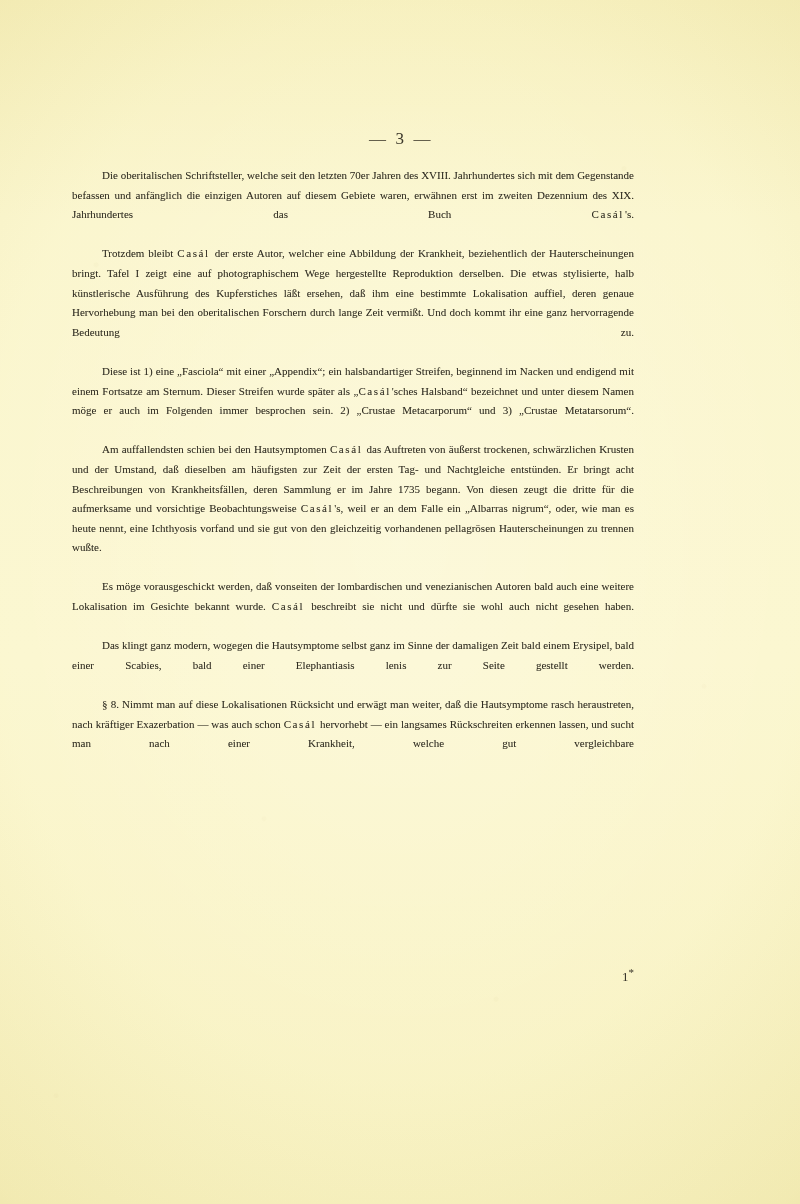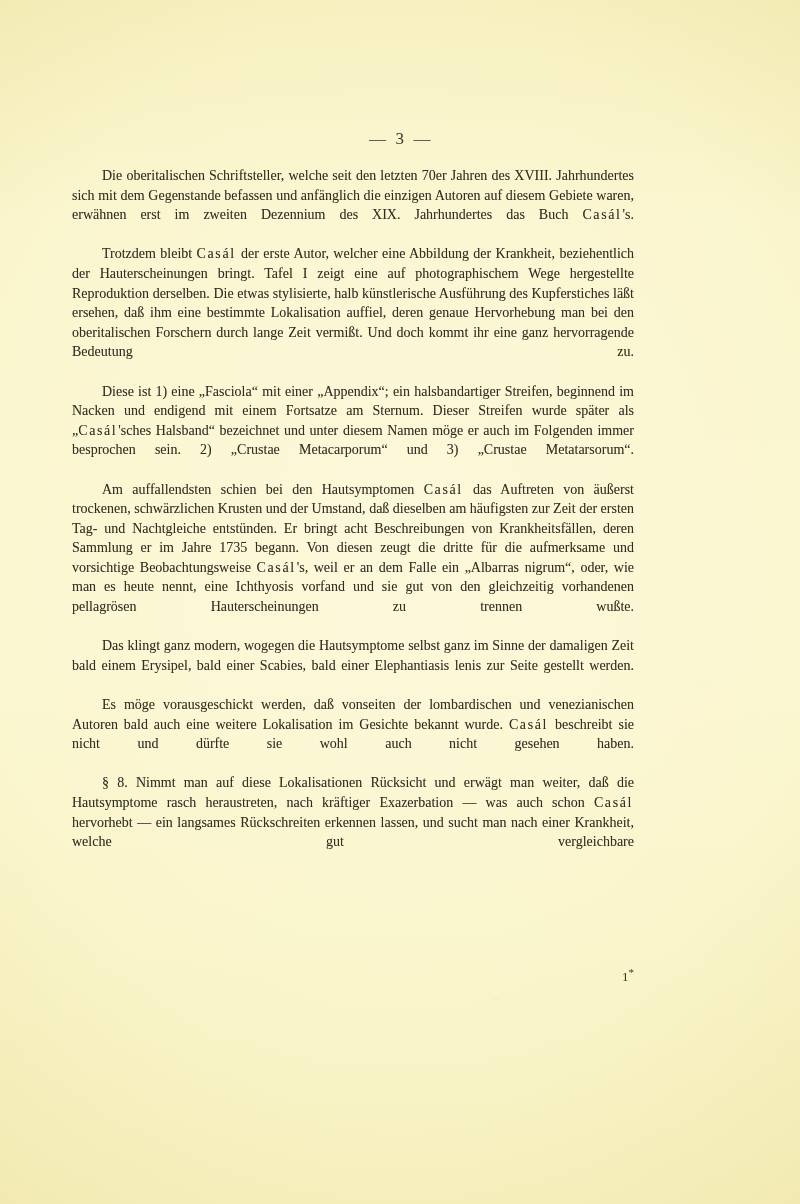--- a/index.html
+++ b/index.html
@@ -72,21 +72,21 @@
     font-size: 17px;
   }
 
   
   .textblock {
     position: absolute;
     left: 72px;
     top: 166px;
     width: 562px;
     color: #302d22;
-    font-size: 14px;
+    font-size: 11px;
     line-height: 19.6px;
     text-align: justify;
     text-justify: inter-word;
     -webkit-font-smoothing: antialiased;
   }
   .textblock p {
     margin: 0;
     text-indent: 30px;
     text-align: justify;
   }
@@ -135,22 +135,22 @@
 
   <div class="folio">
     <span class="rule">—</span><span class="num">3</span><span class="rule">—</span>
   </div>
 
   <div class="textblock" id="body">
       <p><span>Die oberitalischen Schriftsteller, welche seit den letzten 70er Jahren des XVIII. Jahrhundertes sich mit dem Gegenstande befassen und anfänglich die einzigen Autoren auf diesem Gebiete waren, erwähnen erst im zweiten Dezennium des XIX. Jahrhundertes das Buch </span><span class="sp">Casál</span><span>'s.</span></p>
       <p><span>Trotzdem bleibt </span><span class="sp">Casál</span><span> der erste Autor, welcher eine Abbildung der Krankheit, beziehentlich der Hauterscheinungen bringt. Tafel I zeigt eine auf photographischem Wege hergestellte Reproduktion derselben. Die etwas stylisierte, halb künstlerische Ausführung des Kupferstiches läßt ersehen, daß ihm eine bestimmte Lokalisation auffiel, deren genaue Hervorhebung man bei den oberitalischen Forschern durch lange Zeit vermißt. Und doch kommt ihr eine ganz hervorragende Bedeutung zu.</span></p>
       <p><span>Diese ist 1) eine „Fasciola“ mit einer „Appendix“; ein halsbandartiger Streifen, beginnend im Nacken und endigend mit einem Fortsatze am Sternum. Dieser Streifen wurde später als „</span><span class="sp">Casál</span><span>'sches Halsband“ bezeichnet und unter diesem Namen möge er auch im Folgenden immer besprochen sein. 2) „Crustae Metacarporum“ und 3) „Crustae Metatarsorum“.</span></p>
       <p><span>Am auffallendsten schien bei den Hautsymptomen </span><span class="sp">Casál</span><span> das Auftreten von äußerst trockenen, schwärzlichen Krusten und der Umstand, daß dieselben am häufigsten zur Zeit der ersten Tag- und Nachtgleiche entstünden. Er bringt acht Beschreibungen von Krankheitsfällen, deren Sammlung er im Jahre 1735 begann. Von diesen zeugt die dritte für die aufmerksame und vorsichtige Beobachtungsweise </span><span class="sp">Casál</span><span>'s, weil er an dem Falle ein „Albarras nigrum“, oder, wie man es heute nennt, eine Ichthyosis vorfand und sie gut von den gleichzeitig vorhandenen pellagrösen Hauterscheinungen zu trennen wußte.</span></p>
+      <p><span>Es möge vorausgeschickt werden, daß vonseiten der lombardischen und venezianischen Autoren bald auch eine weitere Lokalisation im Gesichte bekannt wurde. </span><span class="sp">Casál</span><span> beschreibt sie nicht und dürfte sie wohl auch nicht gesehen haben.</span></p>
       <p><span>Das klingt ganz modern, wogegen die Hautsymptome selbst ganz im Sinne der damaligen Zeit bald einem Erysipel, bald einer Scabies, bald einer Elephantiasis lenis zur Seite gestellt werden.</span></p>
-      <p><span>Es möge vorausgeschickt werden, daß vonseiten der lombardischen und venezianischen Autoren bald auch eine weitere Lokalisation im Gesichte bekannt wurde. </span><span class="sp">Casál</span><span> beschreibt sie nicht und dürfte sie wohl auch nicht gesehen haben.</span></p>
       <p><span>§ 8. Nimmt man auf diese Lokalisationen Rücksicht und erwägt man weiter, daß die Hautsymptome rasch heraustreten, nach kräftiger Exazerbation — was auch schon </span><span class="sp">Casál</span><span> hervorhebt — ein langsames Rückschreiten erkennen lassen, und sucht man nach einer Krankheit, welche gut vergleichbare</span></p>
     </div>
 
   <div class="signature">
     <span>1</span><sup>*</sup>
   </div>
 
 </div>
 
 </body></html>

